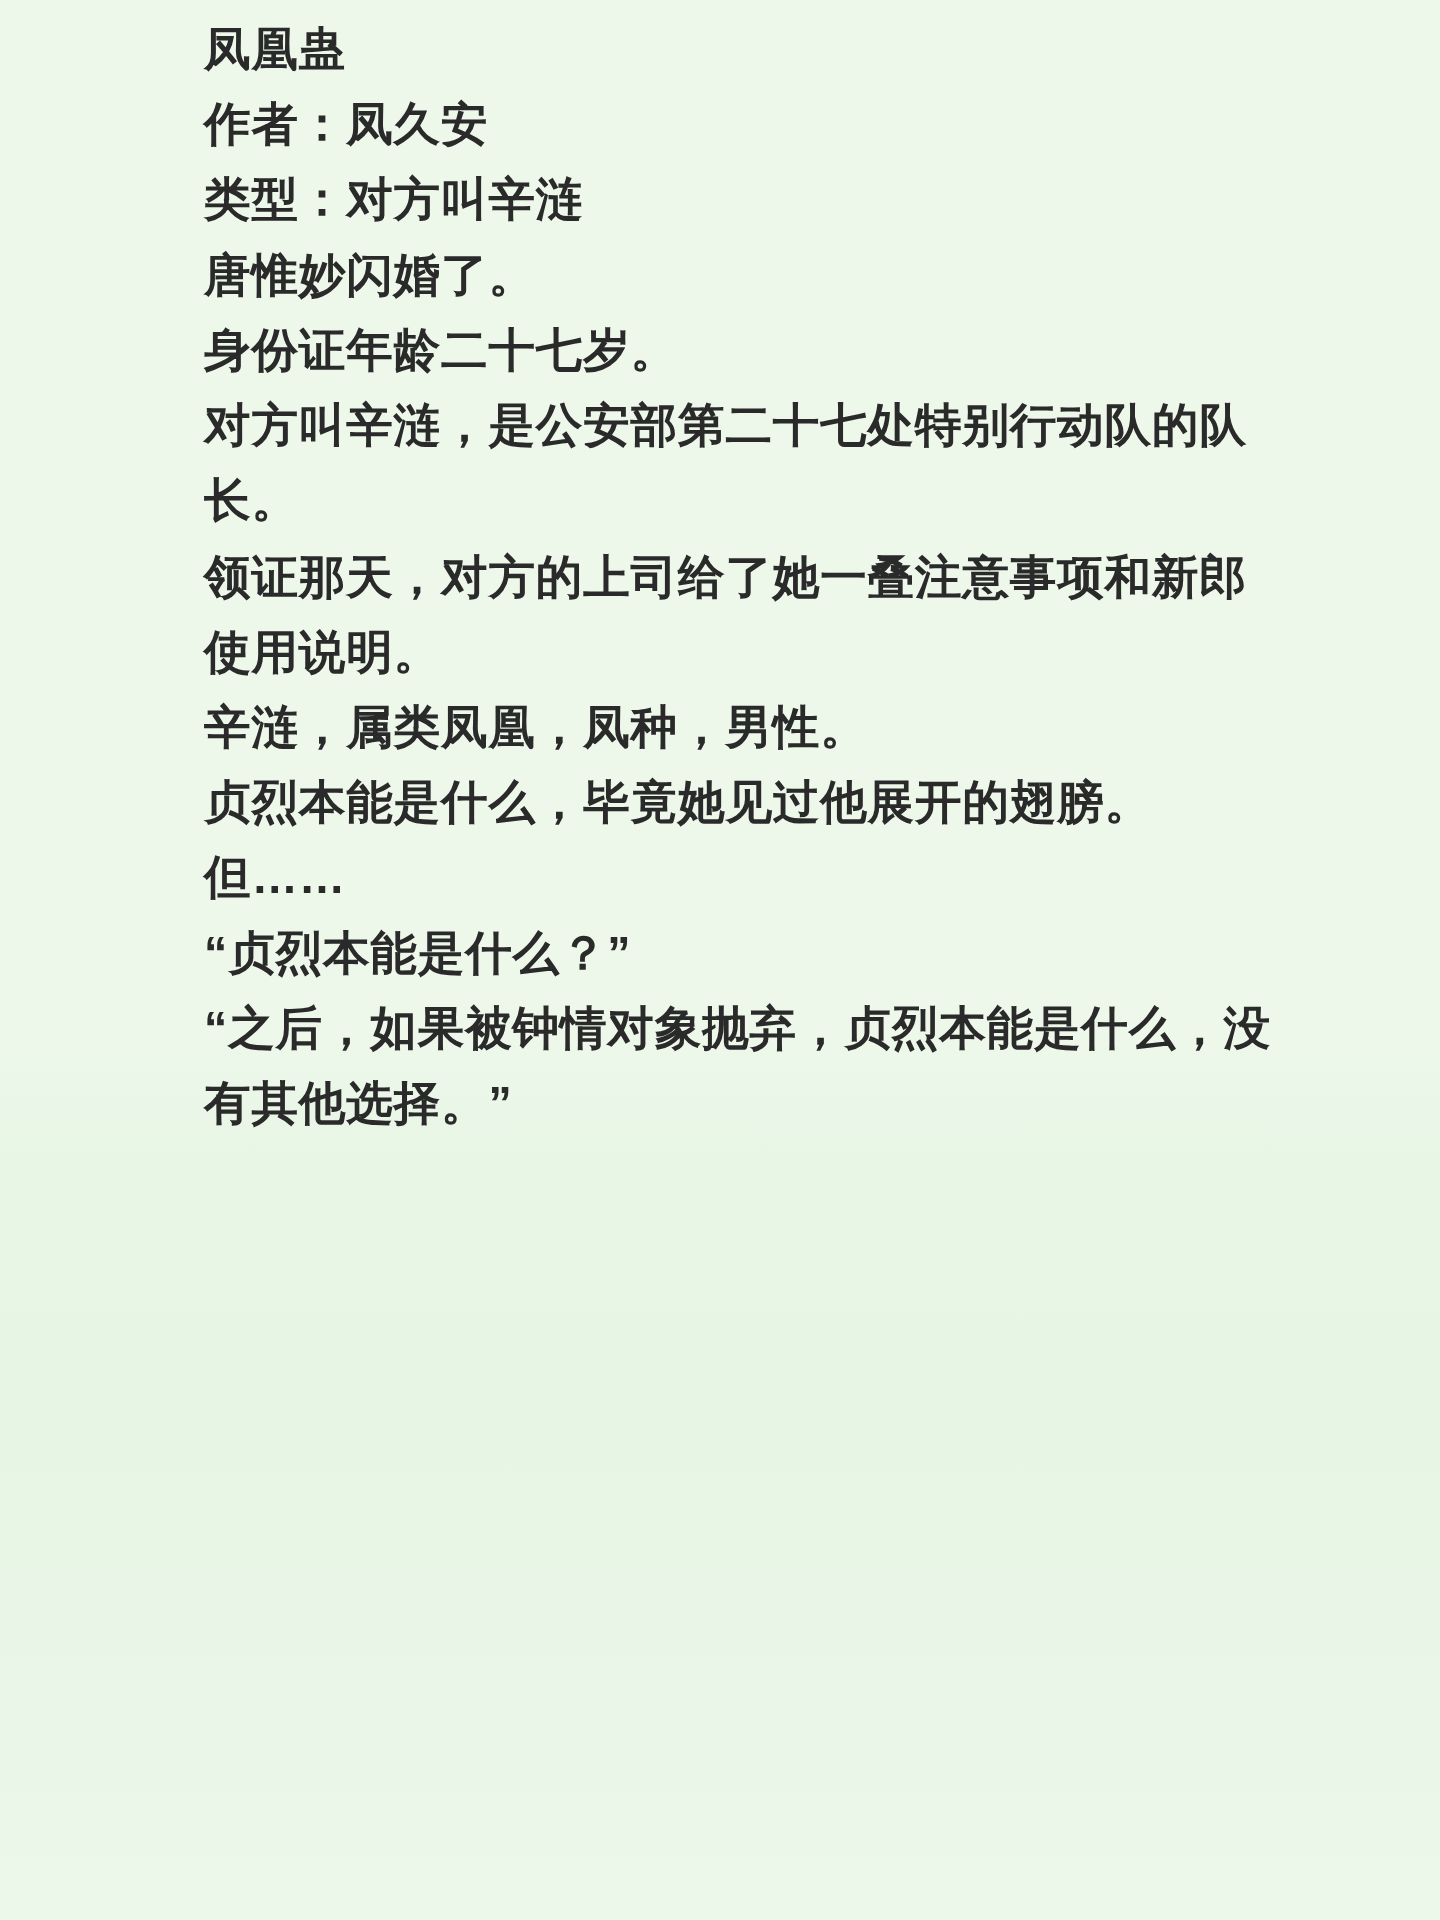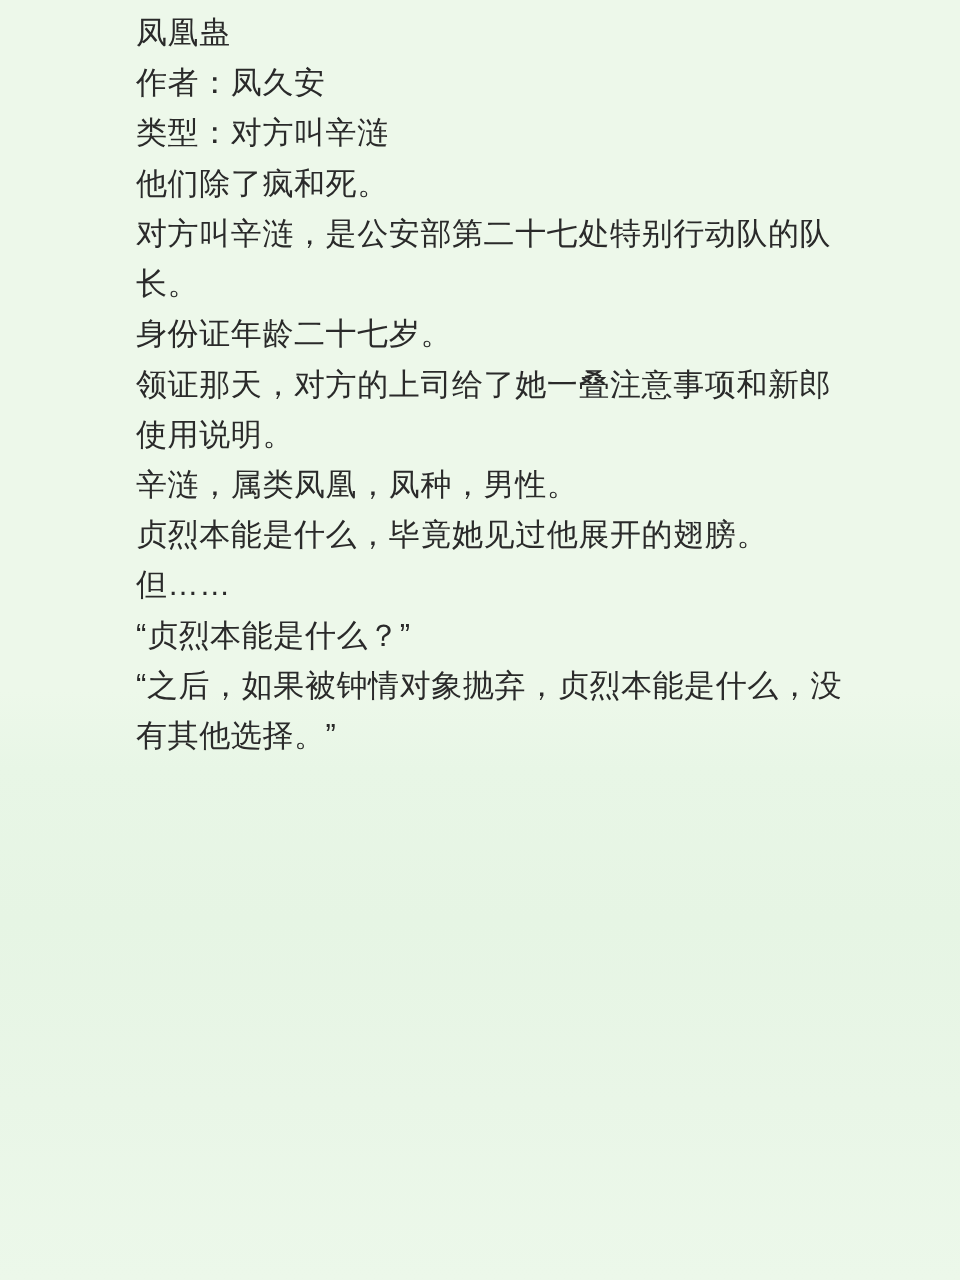--- a/index.html
+++ b/index.html
@@ -26,41 +26,41 @@
         #e6f5e4 72%,
         #e9f6e7 86%,
         #ecf8ea 100%);
     padding: 8px 110px 0 136px;
   }
   .doc-body {
     font-size: 31px;
     line-height: 1.62;
     color: #2a2a2a;
     letter-spacing: 0.6px;
-    font-weight: 400;
+    font-weight: 700;
   }
   .para {
     margin: 0;
     padding: 0;
     text-align: left;
     white-space: normal;
     word-break: break-all;
   }
 </style>
 </head>
 <body>
 
 <div class="page">
   <div class="doc-body">
     <p class="para">凤凰蛊</p>
     <p class="para">作者：凤久安</p>
     <p class="para">类型：对方叫辛涟</p>
-    <p class="para">他们除了疯和死。</p>
+    <p class="para">唐惟妙闪婚了。</p>
+    <p class="para">身份证年龄二十七岁。</p>
     <p class="para">对方叫辛涟，是公安部第二十七处特别行动队的队长。</p>
-    <p class="para">身份证年龄二十七岁。</p>
     <p class="para">领证那天，对方的上司给了她一叠注意事项和新郎使用说明。</p>
     <p class="para">辛涟，属类凤凰，凤种，男性。</p>
     <p class="para">贞烈本能是什么，毕竟她见过他展开的翅膀。</p>
     <p class="para">但……</p>
     <p class="para">“贞烈本能是什么？”</p>
     <p class="para">“之后，如果被钟情对象抛弃，贞烈本能是什么，没有其他选择。”</p>
   </div>
 </div>
 
 </body></html>

